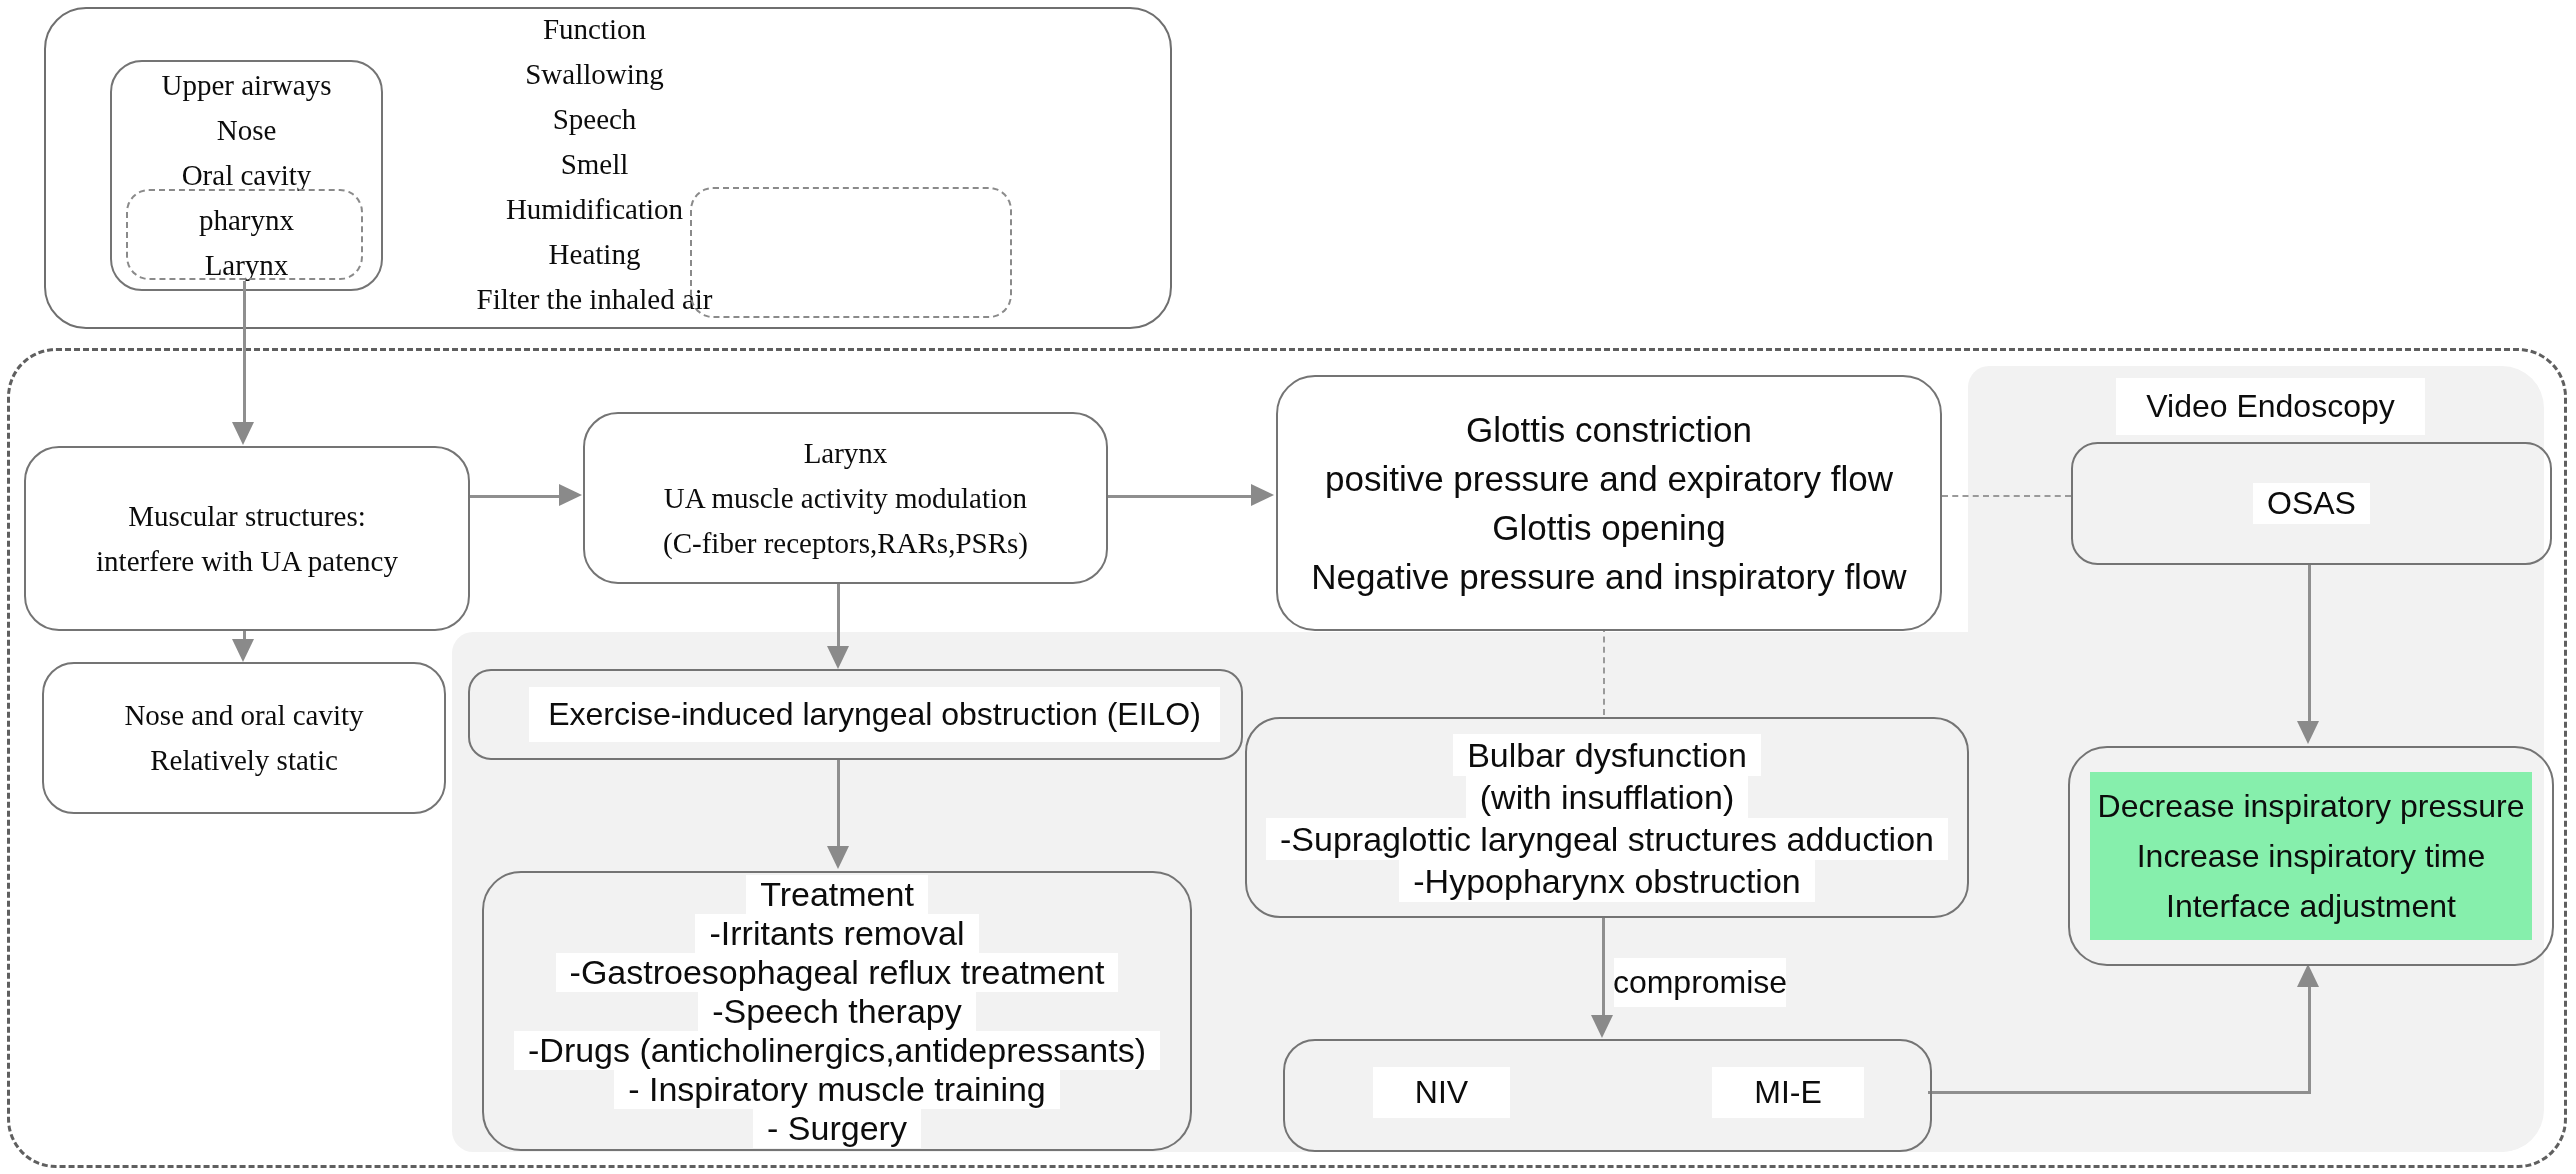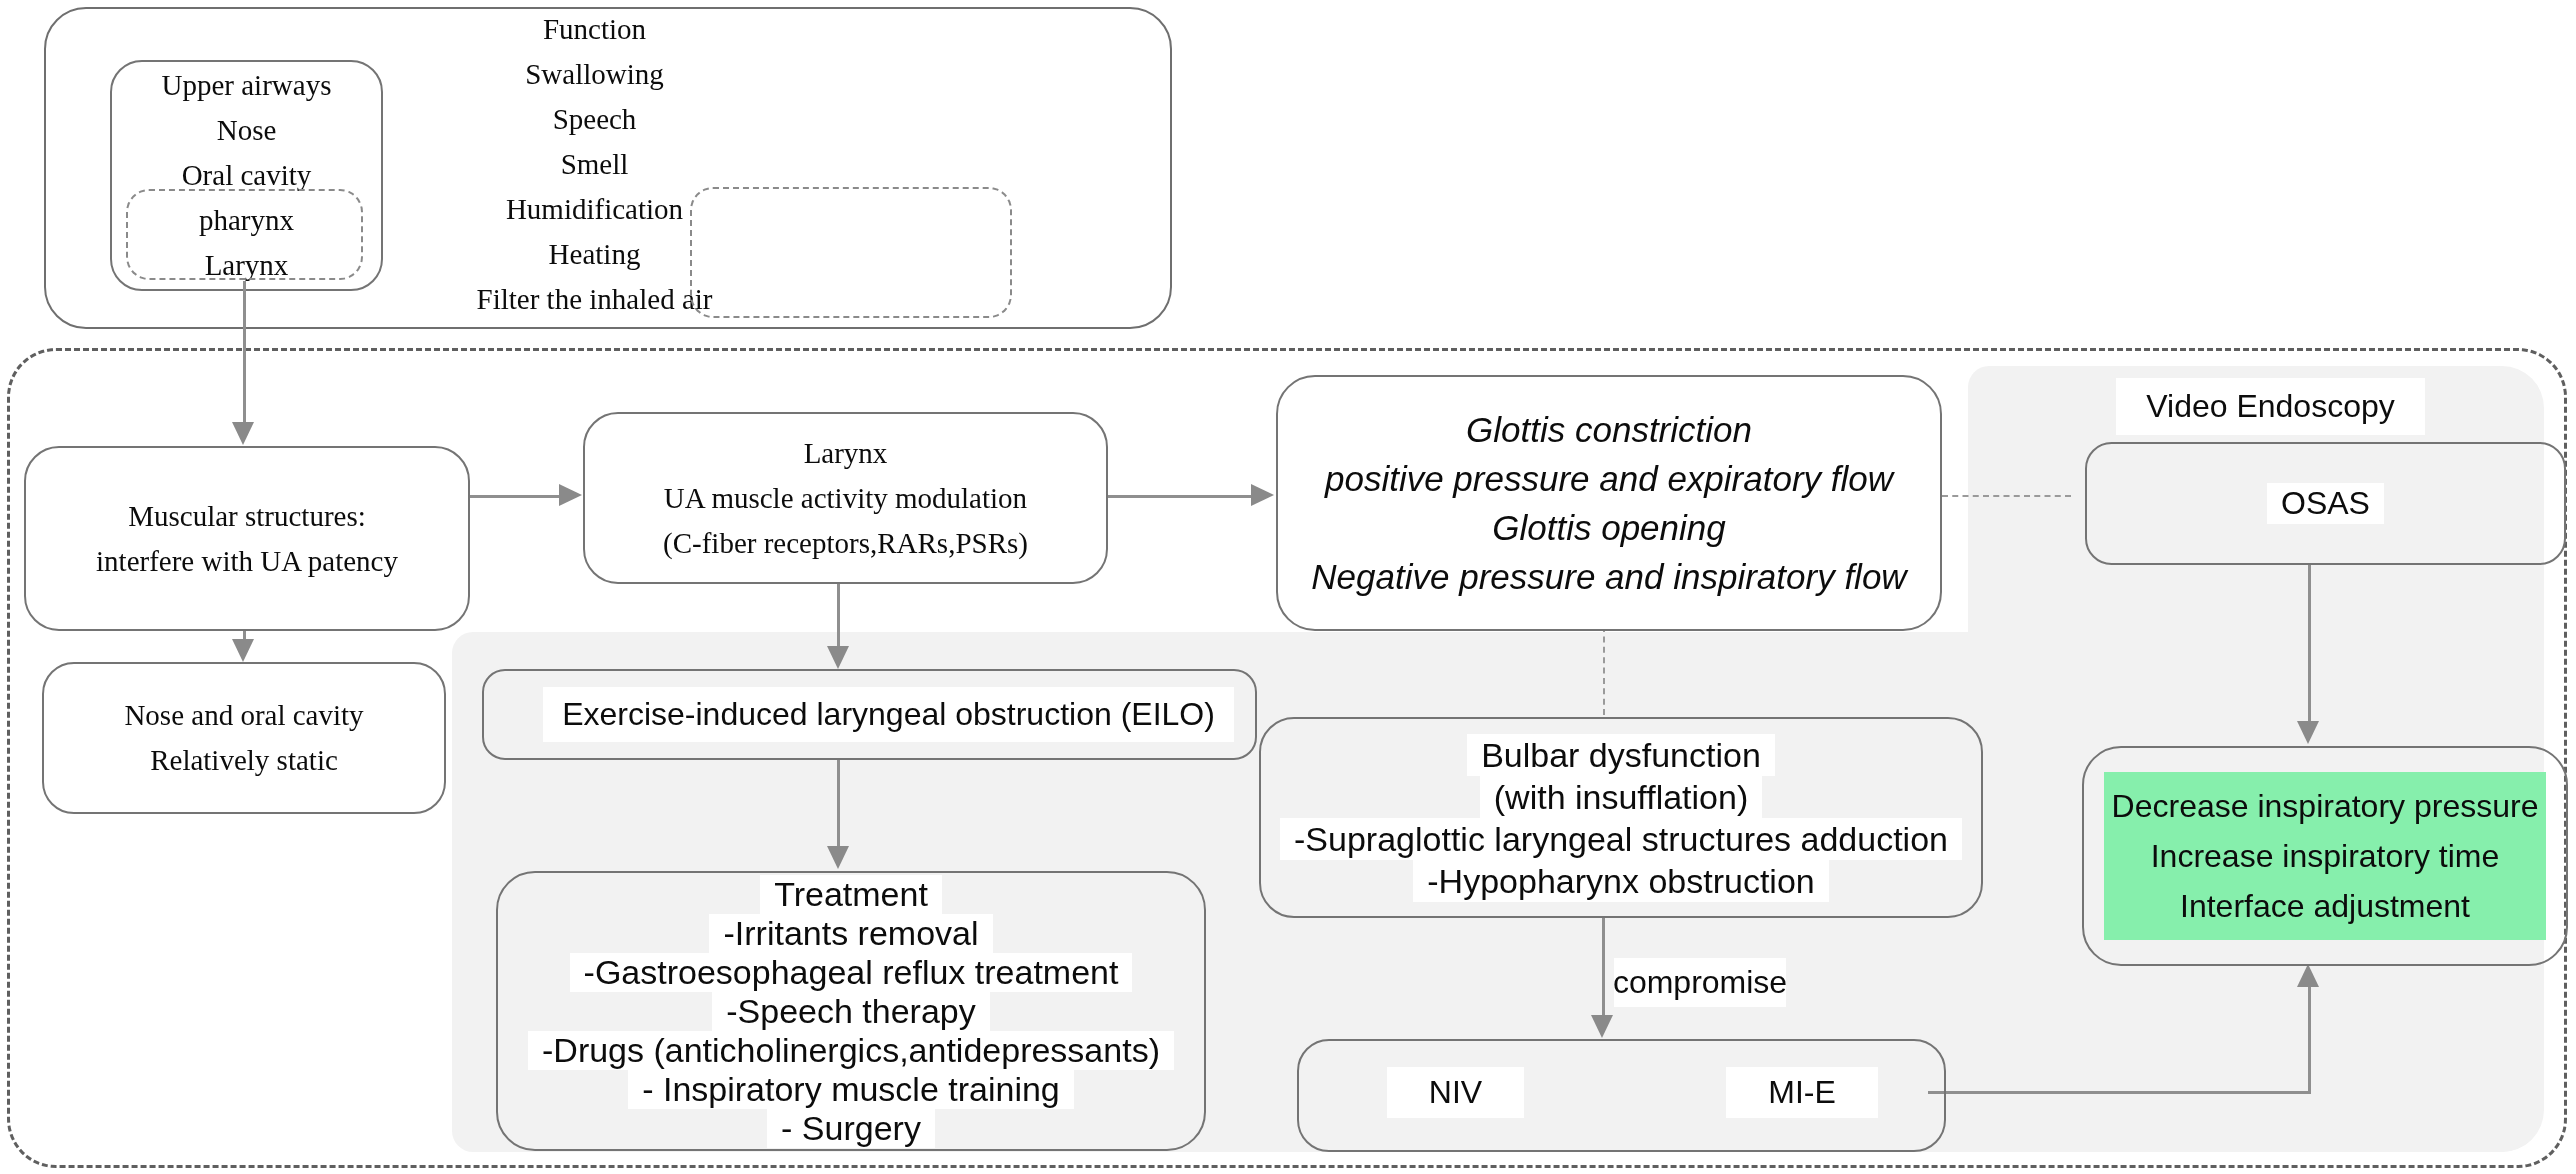--- a/index.html
+++ b/index.html
@@ -10,21 +10,21 @@
   .abs{position:absolute;}
   .panel-solid{border:2.6px solid #6f6f6f;border-radius:42px;background:#ffffff;}
   .dashed-box{border:2.6px dashed #8a8a8a;border-radius:23px;background:transparent;}
   .main-dashed{border:3.5px dashed #5f5f5f;border-radius:49px;background:#ffffff;}
   .gray-panel{background:#f2f2f2;}
   .box{
     border:2.6px solid #747474;border-radius:35px;background:#ffffff;
     display:flex;flex-direction:column;align-items:center;justify-content:center;
     text-align:center;
   }
-  .box.on-gray{background:transparent;margin-left:14px;}
+  .box.on-gray{background:transparent;}
   .ln40{font-size:29px;line-height:45px;white-space:nowrap;font-family:Liberation Serif, serif;}
   .ln38{font-size:34px;line-height:42px;white-space:nowrap;}
   .ln36{font-size:32px;line-height:41px;white-space:nowrap;}
   .glottis-ln{font-size:35px;line-height:49px;white-space:nowrap;}
   .treat-ln{font-size:34px;line-height:39px;white-space:nowrap;}
   .adjust-ln{font-size:32px;line-height:50px;white-space:nowrap;}
   .strip{background:#ffffff;padding:0 14px;display:inline-block;}
   .chip{background:#ffffff;display:flex;align-items:center;justify-content:center;font-size:32px;}
   .flexcol{display:flex;flex-direction:column;align-items:center;justify-content:center;text-align:center;}
   .vline{width:2.6px;background:#8f8f8f;}
@@ -110,21 +110,21 @@
     <span class="ln40">Nose and oral cavity</span>
     <span class="ln40">Relatively static</span>
   </div>
 
   <div class="abs box" style="left:583px;top:412px;width:521px;height:168px;">
     <span class="ln40">Larynx</span>
     <span class="ln40">UA muscle activity modulation</span>
     <span class="ln40">(C-fiber receptors,RARs,PSRs)</span>
   </div>
 
-  <div class="abs box" style="left:1276px;top:375px;width:662px;height:252px;border-radius:39px;font-style:italic;">
+  <div class="abs box" style="left:1276px;top:375px;width:662px;height:252px;border-radius:39px;">
     <span class="glottis-ln">Glottis constriction</span>
     <span class="glottis-ln">positive pressure and expiratory flow</span>
     <span class="glottis-ln">Glottis opening</span>
     <span class="glottis-ln">Negative pressure and inspiratory flow</span>
   </div>
 
   <div class="abs box on-gray" style="left:468px;top:669px;width:733px;height:87px;border-radius:23px;padding-left:38px;">
     <span class="strip ln36" style="padding:7px 19.4px;">Exercise-induced laryngeal obstruction (EILO)</span>
   </div>
 

